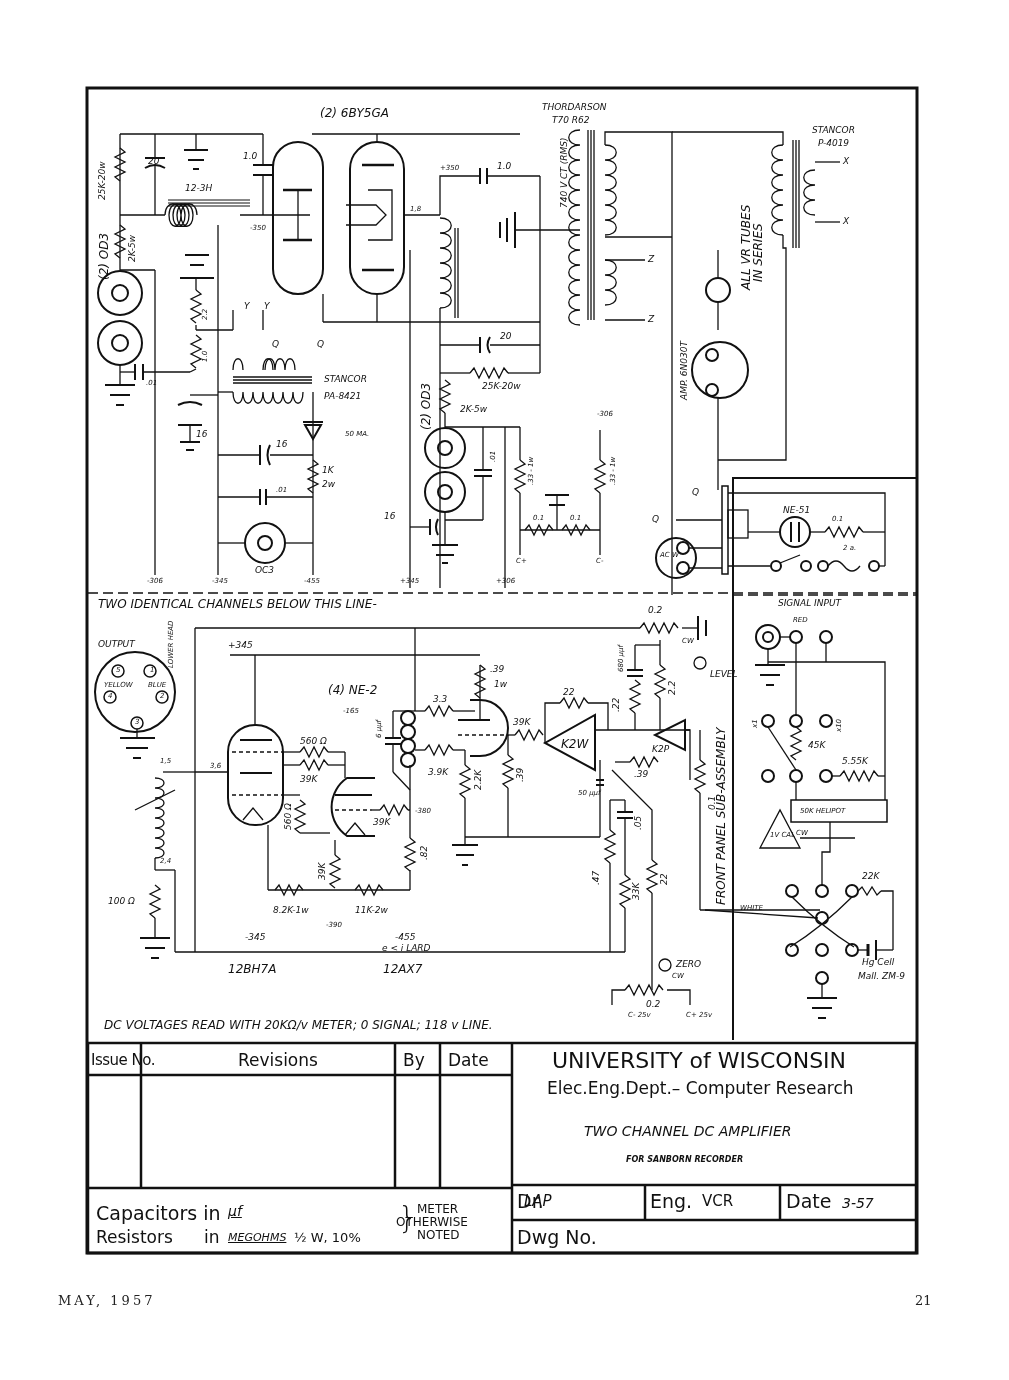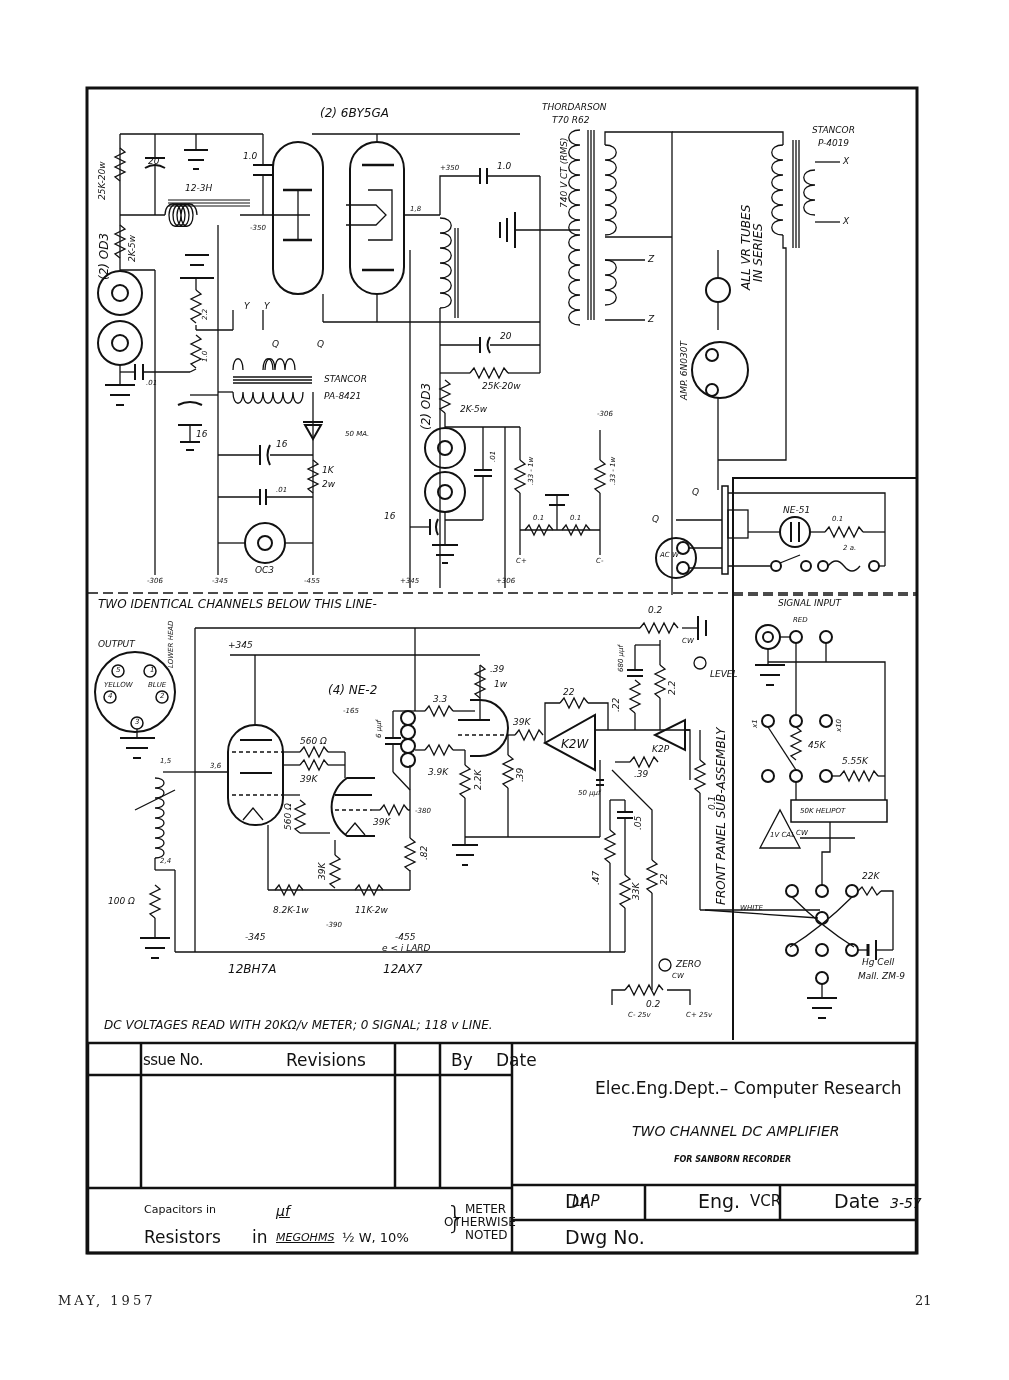--- a/index.html
+++ b/index.html
@@ -3,21 +3,21 @@
 <meta charset="utf-8">
 <style>
   html,body{margin:0;padding:0;background:#fff;}
   body{width:1009px;height:1380px;position:relative;overflow:hidden;font-family:"DejaVu Sans",sans-serif;color:#111;}
   #sheet{position:absolute;left:0;top:0;width:1009px;height:1380px;}
   .lbl{position:absolute;font-family:"DejaVu Sans",sans-serif;font-style:italic;font-size:11px;color:#111;white-space:nowrap;line-height:1;}
   .lbl.sm{font-size:9px;}
   .lbl.xs{font-size:7px;}
   .lbl.md{font-size:12px;}
   .rot{transform-origin:left top;transform:rotate(-90deg);}
-  .tb{position:absolute;font-family:"DejaVu Sans",sans-serif;color:#111;white-space:nowrap;line-height:1;margin-left:48px;}
+  .tb{position:absolute;font-family:"DejaVu Sans",sans-serif;color:#111;white-space:nowrap;line-height:1;}
   .footer{position:absolute;font-family:"DejaVu Serif",serif;font-size:13px;letter-spacing:3px;color:#222;}
 </style>
 </head>
 <body>
 
 <div id="sheet">
 <svg width="1009" height="1380" viewBox="0 0 1009 1380" style="position:absolute;left:0;top:0">
   <g fill="none" stroke="#111" stroke-width="1.3">
 
     <rect x="87" y="88" width="830" height="1165" stroke-width="3"></rect>
@@ -612,32 +612,33 @@
 <span class="lbl xs" style="left:740px;top:905px">WHITE</span>
 <span class="lbl sm" style="left:862px;top:958px">Hg Cell</span>
 <span class="lbl sm" style="left:858px;top:972px">Mall. ZM-9</span>
 
 <span class="lbl md" style="left:104px;top:1019px">DC VOLTAGES READ WITH 20KΩ/v METER; 0 SIGNAL; 118 v LINE.</span>
 
 <span class="tb" style="left:91px;top:1053px;font-size:15px;letter-spacing:-0.5px">Issue No.</span>
 <span class="tb" style="left:238px;top:1052px;font-size:17px">Revisions</span>
 <span class="tb" style="left:403px;top:1052px;font-size:17px">By</span>
 <span class="tb" style="left:448px;top:1052px;font-size:17px">Date</span>
+<span class="tb" style="left:552px;top:1050px;font-size:22px">UNIVERSITY of WISCONSIN</span>
 <span class="tb" style="left:547px;top:1080px;font-size:17px">Elec.Eng.Dept.– Computer Research</span>
 <span class="tb" style="left:584px;top:1124px;font-size:14px;font-style:italic">TWO CHANNEL DC AMPLIFIER</span>
 <span class="tb" style="left:626px;top:1156px;font-size:8px;font-style:italic;font-weight:bold">FOR SANBORN RECORDER</span>
 <span class="tb" style="left:517px;top:1192px;font-size:19px">Dr.</span>
 <span class="tb" style="left:524px;top:1194px;font-size:15px;font-style:italic">LAP</span>
 <span class="tb" style="left:650px;top:1192px;font-size:19px">Eng.</span>
 <span class="tb" style="left:702px;top:1194px;font-size:15px;">VCR</span>
 <span class="tb" style="left:786px;top:1192px;font-size:19px">Date</span>
 <span class="tb" style="left:842px;top:1196px;font-size:14px;font-style:italic">3-57</span>
 <span class="tb" style="left:517px;top:1228px;font-size:19px">Dwg No.</span>
 
-<span class="tb" style="left:96px;top:1204px;font-size:11px">Capacitors in</span>
+<span class="tb" style="left:96px;top:1204px;font-size:19px">Capacitors in</span>
 <span class="tb" style="left:228px;top:1204px;font-size:14px;font-style:italic;text-decoration:underline">μf</span>
 <span class="tb" style="left:96px;top:1229px;font-size:17px">Resistors</span>
 <span class="tb" style="left:204px;top:1229px;font-size:17px">in</span>
 <span class="tb" style="left:228px;top:1232px;font-size:11px;font-style:italic;text-decoration:underline">MEGOHMS</span>
 <span class="tb" style="left:294px;top:1231px;font-size:13px">½ W, 10%</span>
 <span class="tb" style="left:398px;top:1203px;font-size:30px;font-weight:100">}</span>
 <span class="tb" style="left:417px;top:1203px;font-size:12px">METER</span>
 <span class="tb" style="left:396px;top:1216px;font-size:12px">OTHERWISE</span>
 <span class="tb" style="left:417px;top:1229px;font-size:12px">NOTED</span>
 

